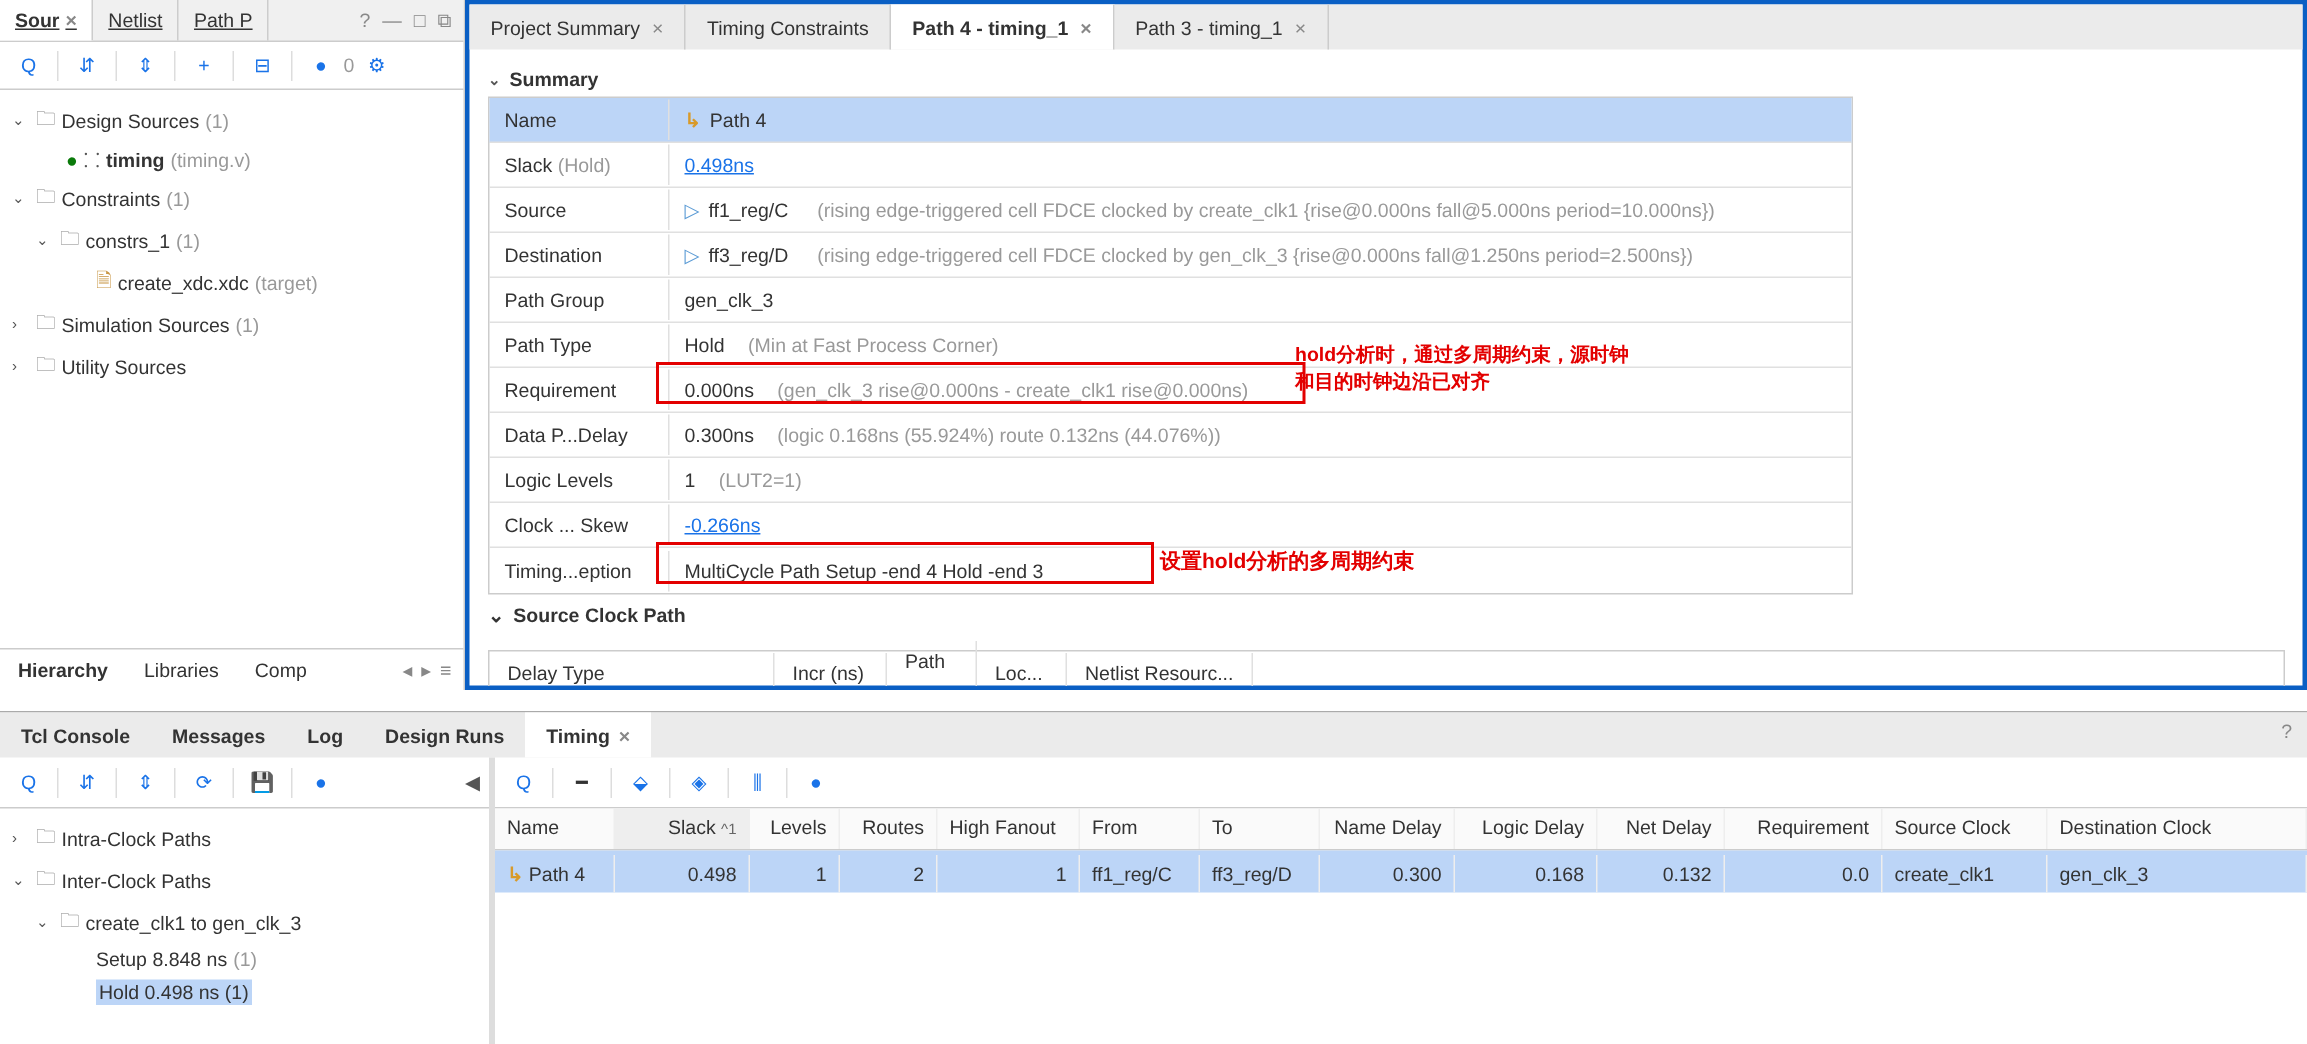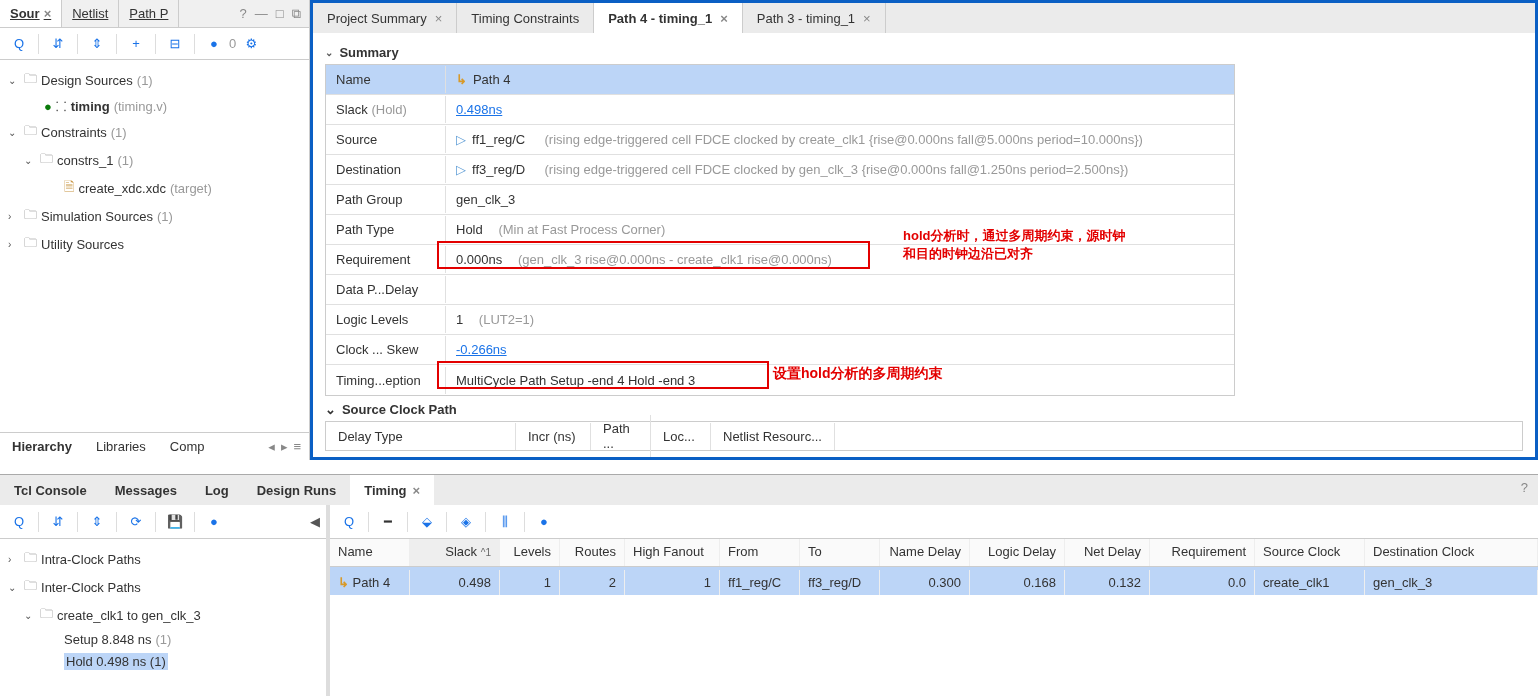--- a/index.html
+++ b/index.html
@@ -45,21 +45,21 @@
 .summary-table .srow.highlight { background: #bcd5f7; }
 .summary-table .srow .lbl { width: 120px; padding: 6px 10px; border-right: 1px solid #e0e0e0; }
 .summary-table .srow .val { flex: 1; padding: 6px 10px; display: flex; align-items: center; gap: 6px; }
 .muted { color: #999; }
 .link { color: #1a73e8; text-decoration: underline; }
 .path-icon { color: #d89a2a; font-weight: bold; }
 .cell-icon { color: #5b9bd5; }
 .redbox { position: absolute; border: 2px solid #e30000; pointer-events: none; }
 .annotation { position: absolute; color: #e30000; font-weight: bold; font-size: 14px; white-space: nowrap; }
 .source-clock-header { font-weight: bold; margin-top: 6px; display: flex; align-items: center; gap: 6px; }
-.source-clock-table { display: flex; border: 1px solid #ccc; height: 30px; align-items: center; width: 100%; margin-top: 4px; }
+.source-clock-table { display: flex; border: 1px solid #ccc; height: 30px; align-items: center; width: 100%; margin-top: 16px; }
 .source-clock-table .col { padding: 6px 12px; border-right: 1px solid #e0e0e0; }
 
 .bottom-panel { flex: 1; border-top: 1px solid #aaa; display: flex; flex-direction: column; background: #fff; margin-top: 14px; }
 .bottom-tabs { display: flex; background: #ebebeb; height: 30px; align-items: stretch; }
 .bottom-tabs .btab2 { padding: 5px 14px; cursor: pointer; display: flex; align-items: center; gap: 6px; font-weight: bold; }
 .bottom-tabs .btab2.active { background: #fff; font-weight: bold; }
 .bottom-tabs .help { margin-left: auto; padding: 5px 10px; color: #888; }
 .bottom-body { flex: 1; display: flex; }
 .bottom-left { width: 330px; display: flex; flex-direction: column; border-right: 4px solid #ddd; }
 .bottom-right { flex: 1; display: flex; flex-direction: column; }
@@ -220,40 +220,41 @@
           <div class="srow">
             <div class="lbl">Path Type</div>
             <div class="val"><span>Hold</span>&nbsp;<span class="muted">(Min at Fast Process Corner)</span></div>
           </div>
           <div class="srow">
             <div class="lbl">Requirement</div>
             <div class="val"><span>0.000ns</span>&nbsp;<span class="muted">(gen_clk_3 rise@0.000ns - create_clk1 rise@0.000ns)</span></div>
           </div>
           <div class="srow">
             <div class="lbl">Data P...Delay</div>
+            <div class="val"><span>0.300ns</span>&nbsp;<span class="muted">(logic 0.168ns (55.924%)  route 0.132ns (44.076%))</span></div>
           </div>
           <div class="srow">
             <div class="lbl">Logic Levels</div>
             <div class="val"><span>1</span>&nbsp;<span class="muted">(LUT2=1)</span></div>
           </div>
           <div class="srow">
             <div class="lbl">Clock ... Skew</div>
             <div class="val">
                 <span class="link">-0.266ns</span>
               </div>
           </div>
           <div class="srow">
             <div class="lbl">Timing...eption</div>
             <div class="val">MultiCycle Path   Setup -end   4    Hold  -end   3</div>
           </div>
         </div>
 
         <div class="redbox" style="top:208px; left:124px; width:433px; height:28px;"></div>
         <div class="redbox" style="top:328px; left:124px; width:332px; height:28px;"></div>
-        <div class="annotation" style="top:194px; left:590px;">
+        <div class="annotation" style="top:194px; left:550px;">
           <span>hold分析时，通过多周期约束，源时钟</span><br>
           <span>和目的时钟边沿已对齐</span>
         </div>
         <div class="annotation" style="top:332px; left:460px;">设置hold分析的多周期约束</div>
 
         <div class="source-clock-header">
           <span class="chevron">⌄</span>
           <span>Source Clock Path</span>
         </div>
         <div class="source-clock-table">

